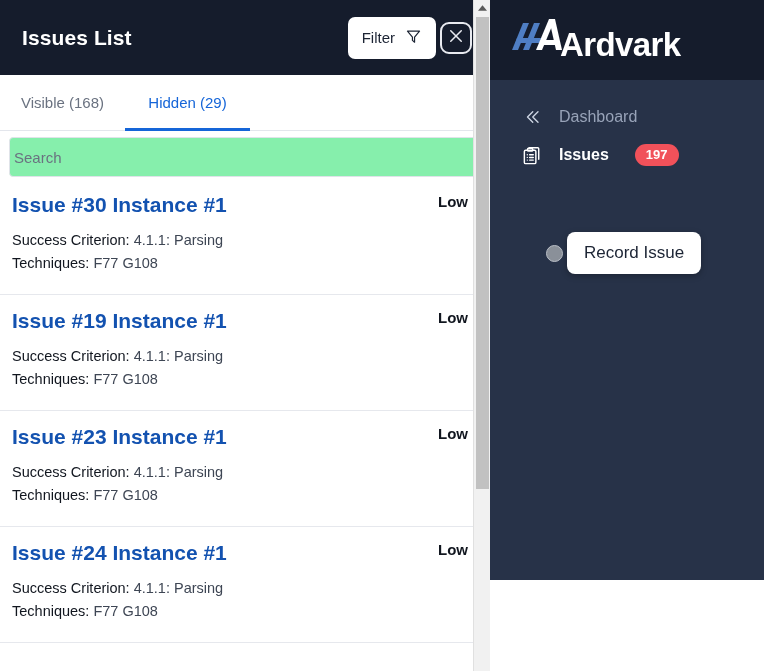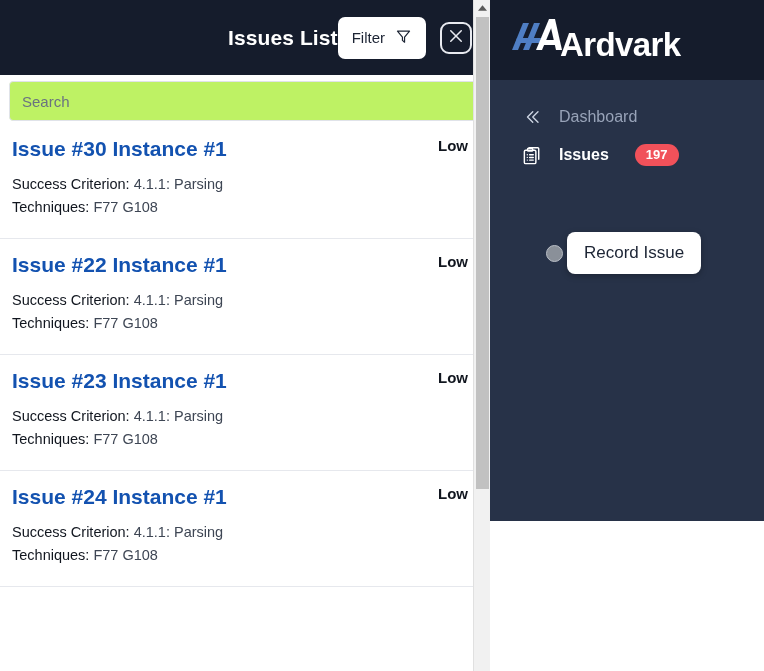--- a/index.html
+++ b/index.html
@@ -9,25 +9,25 @@
     overflow: hidden;
     background: #ffffff;
   }
   #app { display: flex; width: 764px; height: 671px; }
 
   
   .panel { width: 490px; height: 671px; position: relative; background: #ffffff; display: flex; flex-direction: column; }
 
   .panel-header {
     height: 75px; background: #151c2c;
-    display: flex; align-items: center; justify-content: flex-end;
+    display: flex; align-items: center; justify-content: space-between;
     padding: 0 18px 0 22px; flex: 0 0 75px;
   }
   .panel-title { color: #ffffff; font-size: 21px; font-weight: bold; letter-spacing: 0.1px; }
-  .header-actions { display: flex; align-items: center; gap: 14px; }
+  .header-actions { display: flex; align-items: center; gap: 4px; }
   .filter-btn {
     background: #ffffff; border: none; border-radius: 7px;
     height: 42px; padding: 0 14px;
     display: flex; align-items: center; gap: 10px;
     font-size: 15px; color: #1c2434; cursor: pointer;
     font-family: "Liberation Sans", sans-serif;
   }
   .close-btn {
     width: 32px; height: 32px; border: 2px solid #e8eaf0; border-radius: 9px;
     display: flex; align-items: center; justify-content: center; cursor: pointer;
@@ -43,21 +43,21 @@
   .tab.inactive { color: #6a7280; }
   .tab.active { color: #1565d8; font-weight: normal; }
   .tab.active::after {
     content: ""; position: absolute; left: 0; right: 0; bottom: -1px;
     height: 3px; background: #1565d8;
   }
 
   .search-wrap { padding: 6px 9px 0 9px; background: #fff; flex: 0 0 48px; }
   .search-input {
     width: 100%; height: 40px; border: 1px solid #e0e3e9; border-radius: 4px;
-    padding: 0 12px; font-size: 15px; color: #6a7280; background: #bef264;
+    padding: 0 4px; font-size: 15px; color: #6a7280; background: #86efac;
     font-family: "Liberation Sans", sans-serif; outline: none;
   }
   .search-input::placeholder { color: #6a7280; }
 
   .issues-list { flex: 1 1 auto; overflow: hidden; background: #fff; }
   .issue-row {
     padding: 14px 16px 18px 12px; border-bottom: 1px solid #e6e8ed;
     min-height: 116px;
   }
   .issue-top { display: flex; justify-content: space-between; align-items: flex-start; }
@@ -71,21 +71,21 @@
     position: absolute; top: 0; right: 0; width: 17px; height: 671px;
     background: #f1f1f1; border-left: 1px solid #e0e0e0;
   }
   .sb-up { height: 15px; display:flex; align-items:center; justify-content:center; background:#f1f1f1; }
   .sb-thumb {
     position: absolute; top: 17px; left: 2px; width: 13px; height: 472px;
     background: #c1c1c1; border-radius: 0;
   }
 
   
-  .sidebar { width: 274px; height: 521px; background: #273248; display: flex; flex-direction: column; }
+  .sidebar { width: 274px; height: 580px; background: #273248; display: flex; flex-direction: column; }
   .logo-bar {
     height: 80px; flex: 0 0 80px; background: #151c2c;
     display: flex; align-items: center; padding-left: 20px;
   }
   .logo { display: flex; align-items: baseline; }
   .logo-mark { position: relative; width: 58px; height: 40px; flex: 0 0 58px; }
   .logo-text { color: #ffffff; font-size: 33px; font-weight: bold; letter-spacing: -0.6px; margin-left: -8px; }
 
   .nav { padding-top: 18px; }
   .nav-item {
@@ -146,20 +146,24 @@
             <svg width="18" height="18" viewBox="0 0 24 24" stroke="#e8eaf0" stroke-width="2" stroke-linecap="round">
               <line x1="5" y1="5" x2="19" y2="19"></line>
               <line x1="19" y1="5" x2="5" y2="19"></line>
             </svg>
           </span>
         </button>
 
       </div>
     </div>
 
+    <div class="tabs">
+      <div class="tab inactive">Visible (168)</div>
+      <div class="tab active">Hidden (29)</div>
+    </div>
 
     <div class="search-wrap">
       <input class="search-input" type="text" placeholder="Search" style="">
     </div>
 
     <div class="issues-list">
 
       <div class="issue-row">
         <div class="issue-top">
           <span class="issue-title">Issue #30 Instance #1</span>
@@ -168,21 +172,21 @@
         <div class="issue-meta">
           <b>Success Criterion:</b>
           <span>4.1.1: Parsing</span><br>
           <b>Techniques:</b>
           <span>F77 G108</span>
         </div>
       </div>
 
       <div class="issue-row">
         <div class="issue-top">
-          <span class="issue-title">Issue #22 Instance #1</span>
+          <span class="issue-title">Issue #19 Instance #1</span>
           <span class="issue-sev">Low</span>
         </div>
         <div class="issue-meta">
           <b>Success Criterion:</b>
           <span>4.1.1: Parsing</span><br>
           <b>Techniques:</b>
           <span>F77 G108</span>
         </div>
       </div>
 

